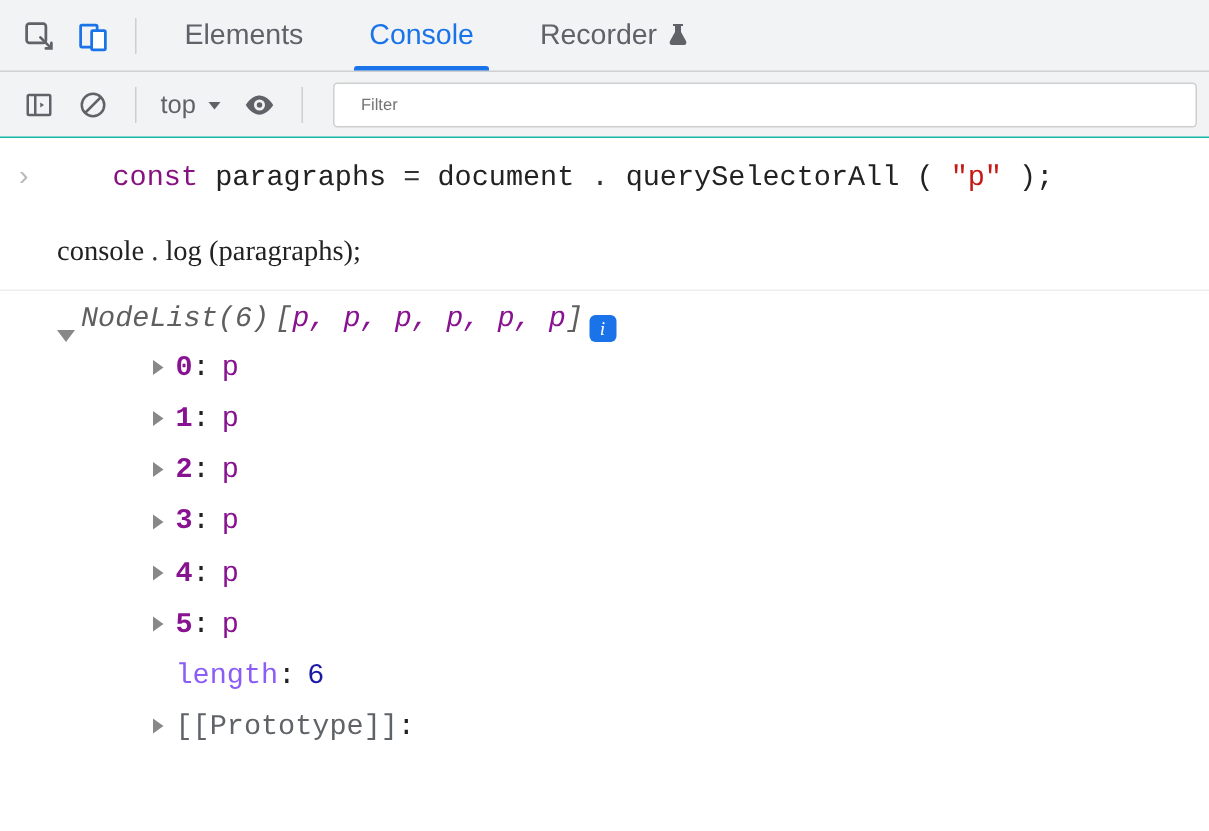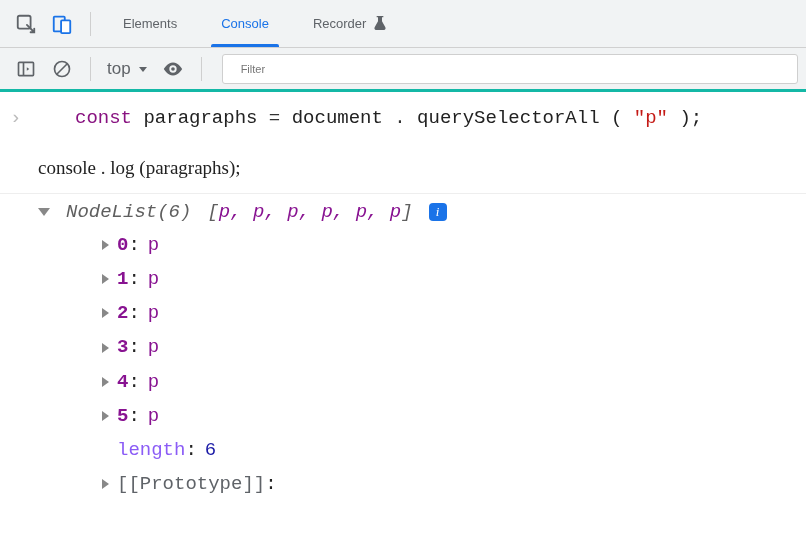--- a/index.html
+++ b/index.html
@@ -38,21 +38,21 @@
   }
   .tabs {
     display: flex;
     align-items: stretch;
     height: 100%;
   }
   .tab {
     display: flex;
     align-items: center;
     padding: 0 22px;
-    font-size: 13px;
+    font-size: 19px;
     color: #5f6368;
     cursor: pointer;
     position: relative;
     gap: 6px;
     text-align: center;
   }
   .tab.active {
     color: #1a73e8;
   }
   .tab.active::after {
@@ -62,21 +62,21 @@
     right: 12px;
     bottom: 0;
     height: 3px;
     background: #1a73e8;
     border-radius: 2px 2px 0 0;
   }
   .subtoolbar {
     display: flex;
     align-items: center;
     height: 44px;
-    border-bottom: 3px solid #14b8a6;
+    border-bottom: 1px solid #14b8a6;
     background: #f1f3f4;
     padding: 0 8px;
   }
   .context-select {
     display: flex;
     align-items: center;
     padding: 0 6px;
     color: #5f6368;
     font-size: 17px;
     cursor: pointer;
@@ -111,22 +111,22 @@
     user-select: none;
   }
   .code { flex: 1; }
   .kw { color: #881280; margin-left: 37px; }   
   .ident { color: #222; }
   .fn { color: #222; }
   .str { color: #c41a16; }
   .paren { color: #222; }
   .nodelist-summary {
     display: flex;
-    align-items: center;
-    gap: 16px;
+    align-items: flex-end;
+    gap: 4px;
     font-style: italic;
     color: #5f5f5f;
   }
   .arrow {
     display: inline-block;
     width: 0; height: 0;
     border-style: solid;
     color: #888;
   }
   .arrow.down {

